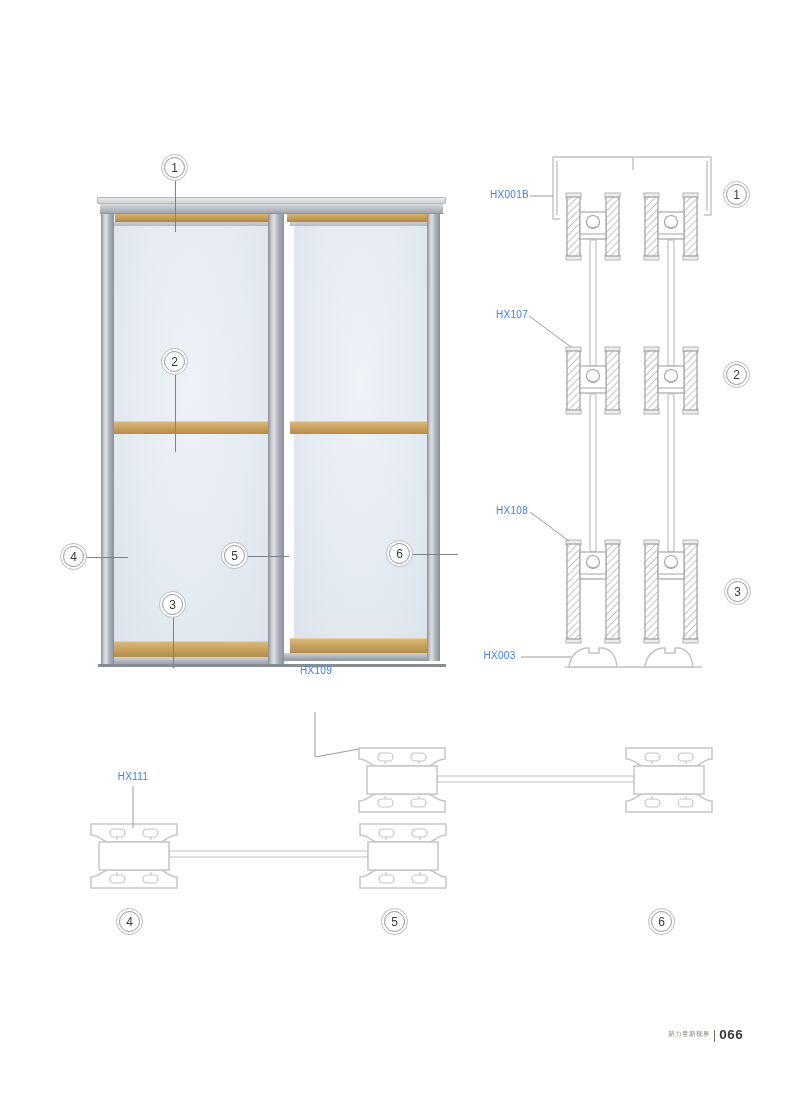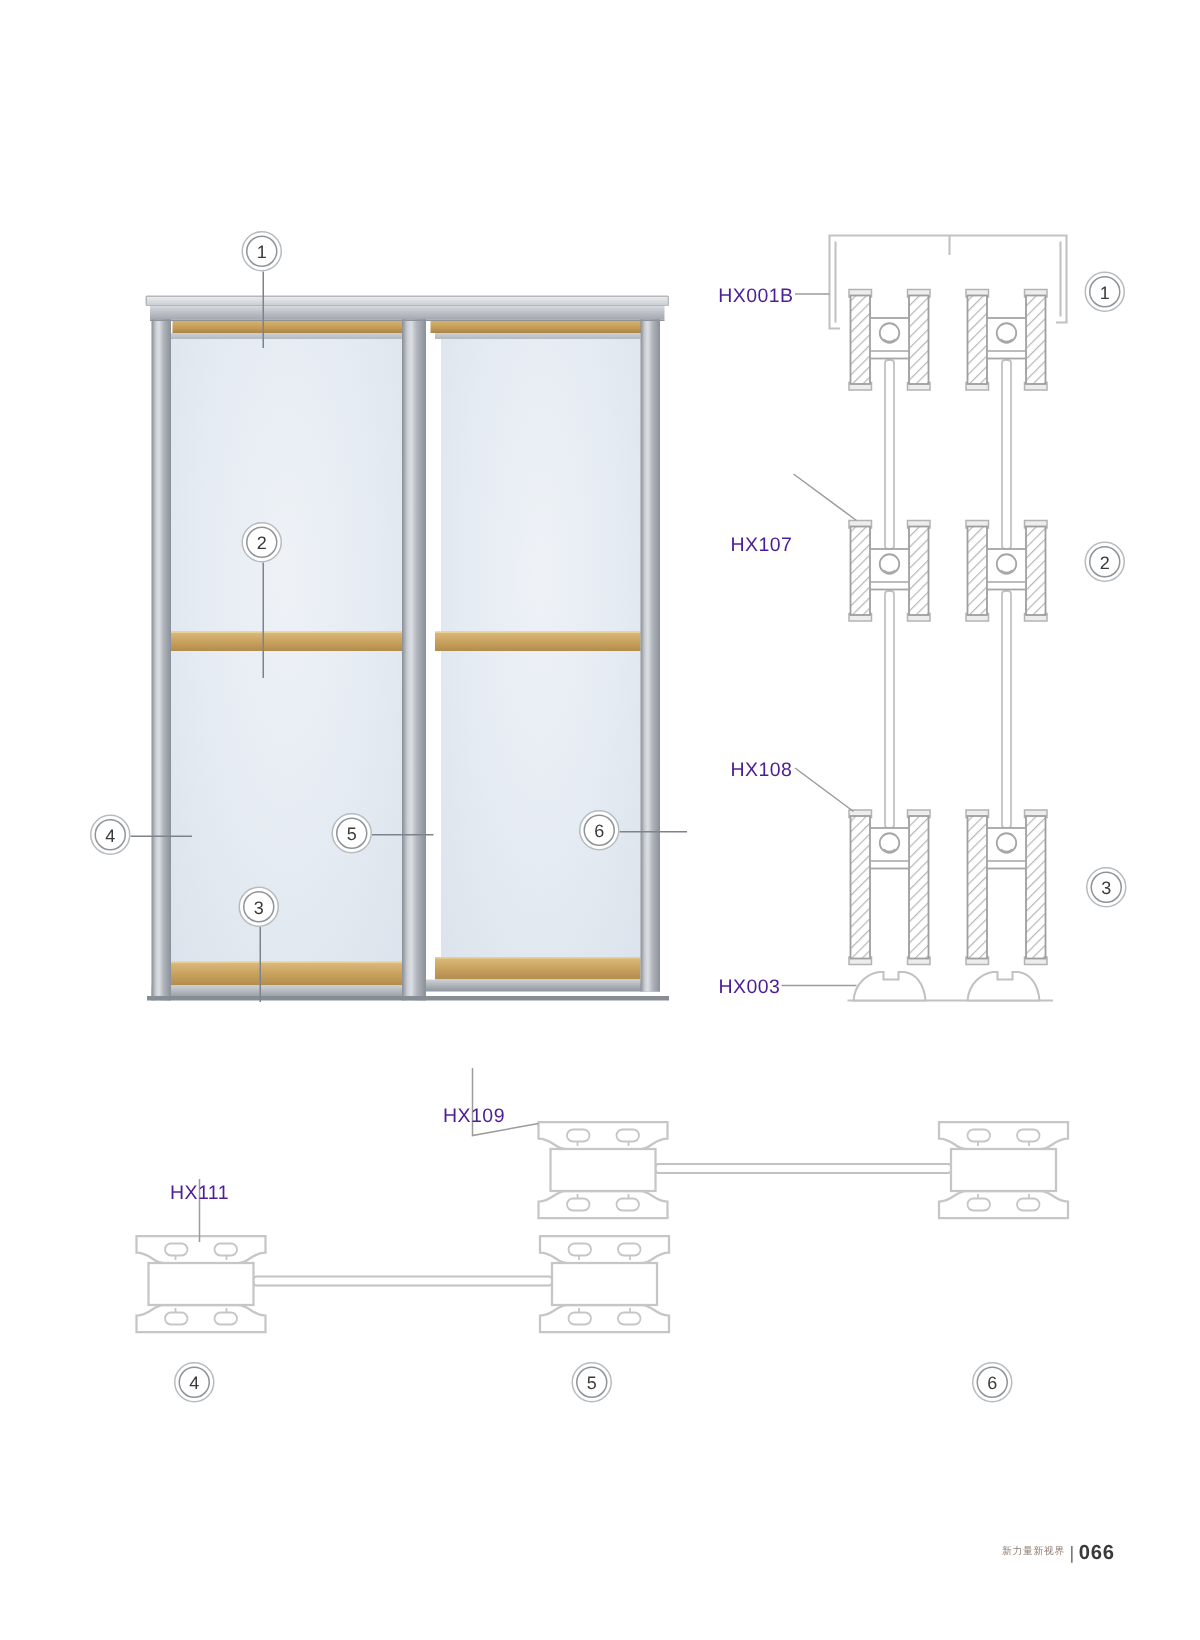--- a/index.html
+++ b/index.html
@@ -36,21 +36,21 @@
     border-bottom: 1px solid #8d939b;
   }
   .baseline-bar { background:#878d95; }
 
   
   .lead-v { position:absolute; width:1px; background:#7d838b; }
   .lead-h { position:absolute; height:1px; background:#7d838b; }
 
   
   .lbl {
-    position:absolute; font-size:13px; color:#4c1d95;
+    position:absolute; font-size:10px; color:#3b82f6;
     letter-spacing:.3px; white-space:nowrap;
   }
   .lbl.r { text-align:right; }
   .lbl.c { text-align:center; }
 
   
   .callout {
     position:absolute; width:27px; height:27px; border-radius:50%;
     border:1px solid #b7bbbf; background:#fff;
     display:flex; align-items:center; justify-content:center;
@@ -227,25 +227,25 @@
   </svg>
 
   <div class="lead-v" style="left:175px;top:181px;height:51px;"></div>
   <div class="lead-v" style="left:175px;top:375px;height:77px;"></div>
   <div class="lead-v" style="left:173px;top:618px;height:50px;"></div>
   <div class="lead-h" style="left:87px;top:557px;width:41px;"></div>
   <div class="lead-h" style="left:248px;top:556px;width:41px;"></div>
   <div class="lead-h" style="left:413px;top:554px;width:45px;"></div>
 
   <div class="lbl r" style="left:477px;top:189px;width:52px;">HX001B</div>
-  <div class="lbl r" style="left:487px;top:309px;width:41px;margin-top:46px;">HX107</div>
+  <div class="lbl r" style="left:487px;top:309px;width:41px;">HX107</div>
   <div class="lbl r" style="left:487px;top:505px;width:41px;">HX108</div>
   <div class="lbl r" style="left:479px;top:650px;width:41px;text-align:center;">HX003</div>
-  <div class="lbl c" style="left:293px;top:736px;width:46px;">HX109</div>
-  <div class="lbl c" style="left:110px;top:787px;width:46px;">HX111</div>
+  <div class="lbl c" style="left:293px;top:665px;width:46px;">HX109</div>
+  <div class="lbl c" style="left:110px;top:771px;width:46px;">HX111</div>
 
   <div class="callout" style="left:161px;top:154px;">
       <div class="callout-inner">1</div>
     </div>
   <div class="callout" style="left:161px;top:348px;">
       <div class="callout-inner">2</div>
     </div>
   <div class="callout" style="left:159px;top:591px;">
       <div class="callout-inner">3</div>
     </div>

